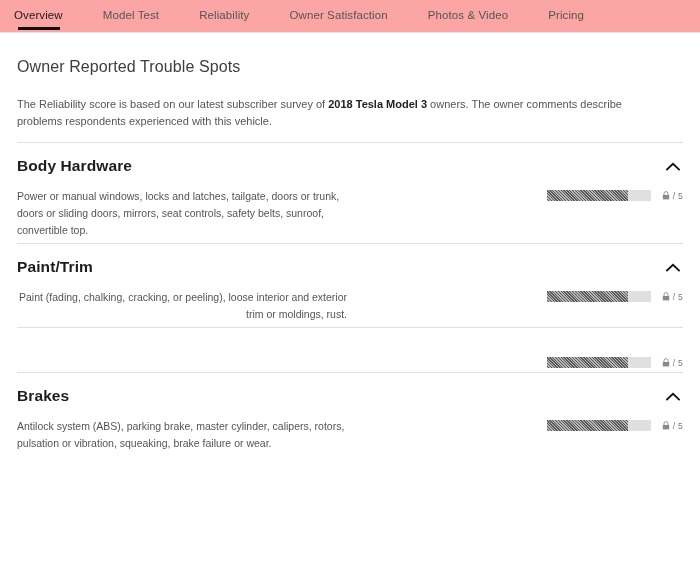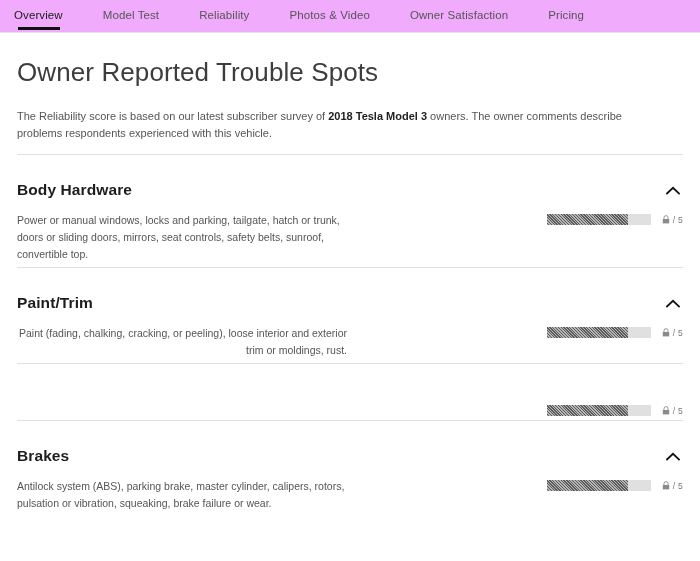--- a/index.html
+++ b/index.html
@@ -18,21 +18,21 @@
 
   
   .tabbar {
     position: relative;
     height: 33px;
     border-bottom: 1px solid #e3e3e3;
     display: flex;
     align-items: flex-start;
     padding: 0 14px 0 14px;
     box-sizing: border-box;
-    background: #f0abfc;
+    background: #fca5a5;
   }
   .tab {
     position: relative;
     font-size: 11.5px;
     color: #555555;
     letter-spacing: 0.1px;
     padding: 9px 0 10px 0;
     margin-right: 40px;
     white-space: nowrap;
     cursor: pointer;
@@ -49,21 +49,21 @@
     height: 3px;
     background: #111111;
   }
   .tab-underline { display: none; }
 
   
   .content {
     padding: 0 17px;
   }
   .page-title {
-    font-size: 26px;
+    font-size: 16px;
     font-weight: 400;
     color: #3d3d3d;
     letter-spacing: 0.1px;
     margin: 24px 0 0 0;
     line-height: 1.2;
   }
   .intro {
     font-size: 11px;
     line-height: 1.55;
     color: #555555;
@@ -72,21 +72,21 @@
   }
   .intro b {
     color: #222222;
     font-weight: 700;
   }
 
   
   .section {
     border-top: 1px solid #e0e0e0;
     margin-top: 0;
-    padding-top: 26px;
+    padding-top: 14px;
   }
   .section-header {
     display: flex;
     align-items: center;
     justify-content: space-between;
     cursor: pointer;
   }
   .section-title {
     font-size: 15.5px;
     font-weight: 700;
@@ -171,25 +171,25 @@
   </div>
   <div class="tab">
     <span>Model Test</span>
     
   </div>
   <div class="tab">
     <span>Reliability</span>
     
   </div>
   <div class="tab">
+    <span>Owner Satisfaction</span>
+    
+  </div>
+  <div class="tab">
     <span>Photos &amp; Video</span>
-    
-  </div>
-  <div class="tab">
-    <span>Owner Satisfaction</span>
     
   </div>
   <div class="tab">
     <span>Pricing</span>
     
   </div>
 </div>
 
 <div class="content">
 
@@ -200,21 +200,21 @@
   <div class="section" style="border-top-color: rgb(224, 224, 224);">
     <div class="section-header">
       <span class="section-title">Body Hardware</span>
       <span class="chevron">
         <svg width="14" height="9" viewBox="0 0 14 9">
             <path d="M1 7.5 L7 1.8 L13 7.5" fill="none" stroke="#111111" stroke-width="1.8" stroke-linecap="square"></path>
           </svg>
       </span>
     </div>
     <div class="section-body">
-      <div class="section-desc">Power or manual windows, locks and parking, tailgate, hatch or trunk, doors or sliding doors, mirrors, seat controls, safety belts, sunroof, convertible top.</div>
+      <div class="section-desc">Power or manual windows, locks and latches, tailgate, doors or trunk, doors or sliding doors, mirrors, seat controls, safety belts, sunroof, convertible top.</div>
       <div class="rating-wrap">
         <div class="rating-bar" style="background: rgb(224, 224, 224);">
           <div class="rating-fill" style="width: 78%; background-color: rgb(91, 91, 91);"></div>
         </div>
         <span class="rating-score">
           <span class="lock-icon">
             <svg width="8" height="9" viewBox="0 0 8 9">
                 <path d="M2 4V2.6a2 2 0 0 1 4 0V4" fill="none" stroke="#8a8a8a" stroke-width="0.9"></path>
                 <rect x="0.8" y="4" width="6.4" height="4.4" fill="#8a8a8a"></rect>
               </svg>

